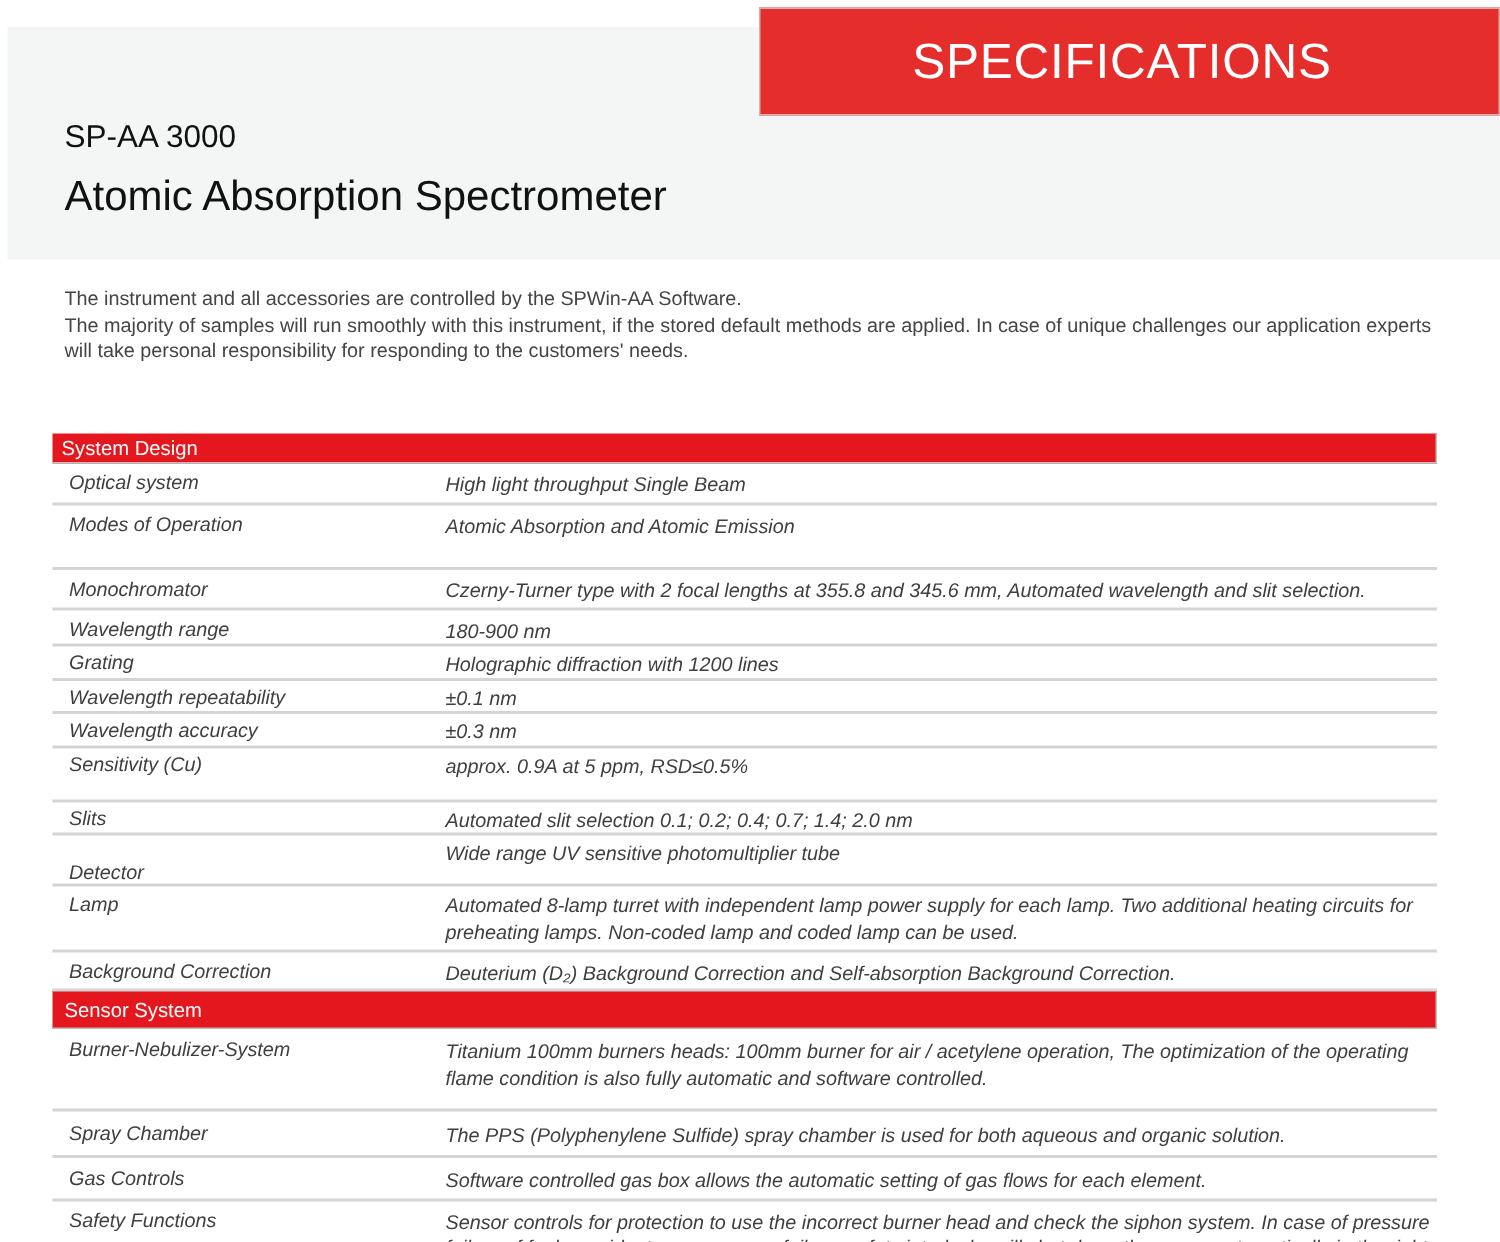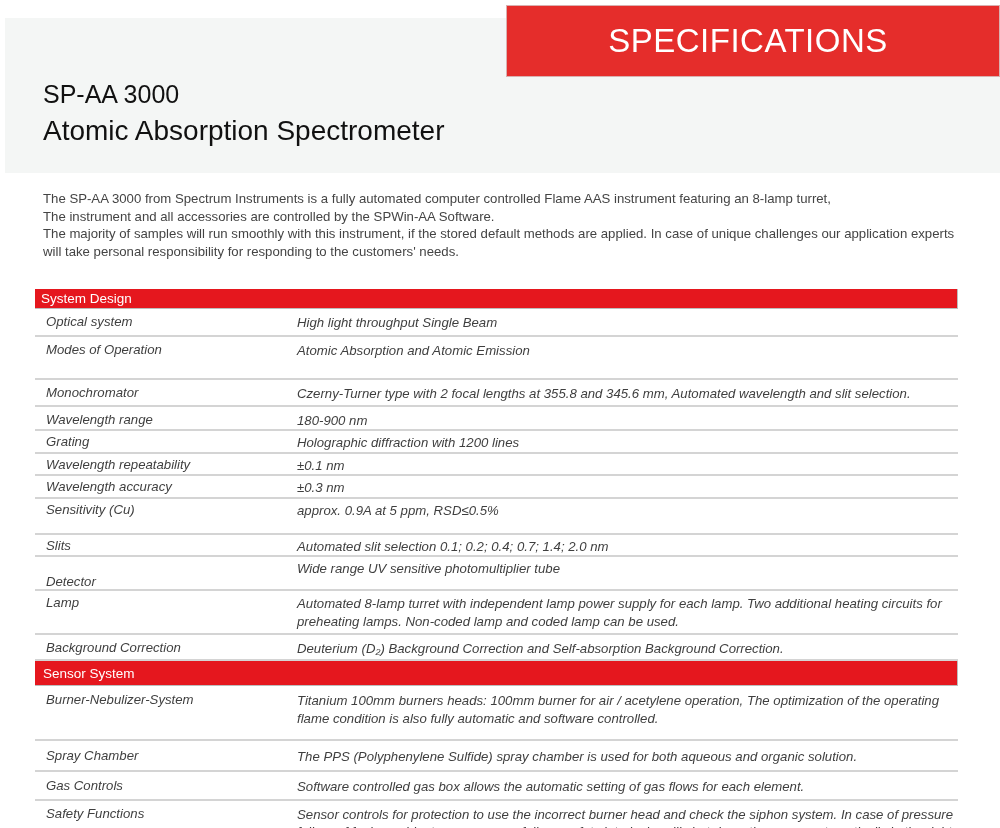--- a/index.html
+++ b/index.html
@@ -19,21 +19,21 @@
       border: 1px solid #d9b0b0;
       box-sizing: border-box;
       display: flex; align-items: center; justify-content: center;
     }
     .banner-text {
       color: #ffffff; font-size: 33px; letter-spacing: 0.5px;
       padding-left: 0px; margin-left: -10px;
     }
     .title-1 {
       position: absolute; left: 43px; top: 80px;
-      font-size: 25px; color: #111111;
+      font-size: 21px; color: #111111;
     }
     .title-2 {
       position: absolute; left: 43px; top: 115px;
       font-size: 28px; color: #111111;
     }
     .intro {
       position: absolute; left: 43px; top: 190px; width: 930px;
       font-size: 13.2px; line-height: 17.5px; color: #444444;
     }
     .intro p { margin: 0; }
@@ -65,21 +65,20 @@
 <div class="hero"></div>
 
 <div class="banner">
   <span class="banner-text">SPECIFICATIONS</span>
 </div>
 
 <div class="title-1">SP-AA 3000</div>
 <div class="title-2">Atomic Absorption Spectrometer</div>
 
 <div class="intro">
-  <p>The SP-AA 3000 from Spectrum Instruments is a fully automated computer controlled Flame AAS instrument featuring an 8-lamp turret,</p>
   <p>The instrument and all accessories are controlled by the SPWin-AA Software.</p>
   <p>The majority of samples will run smoothly with this instrument, if the stored default methods are applied. In case of unique challenges our application experts will take personal responsibility for responding to the customers' needs.</p>
 </div>
 
 <table class="spec-table">
   <tbody>
     <tr class="section-row">
       <td colspan="2">System Design</td>
     </tr>
     <tr class="spec-row" style="height:27px">

